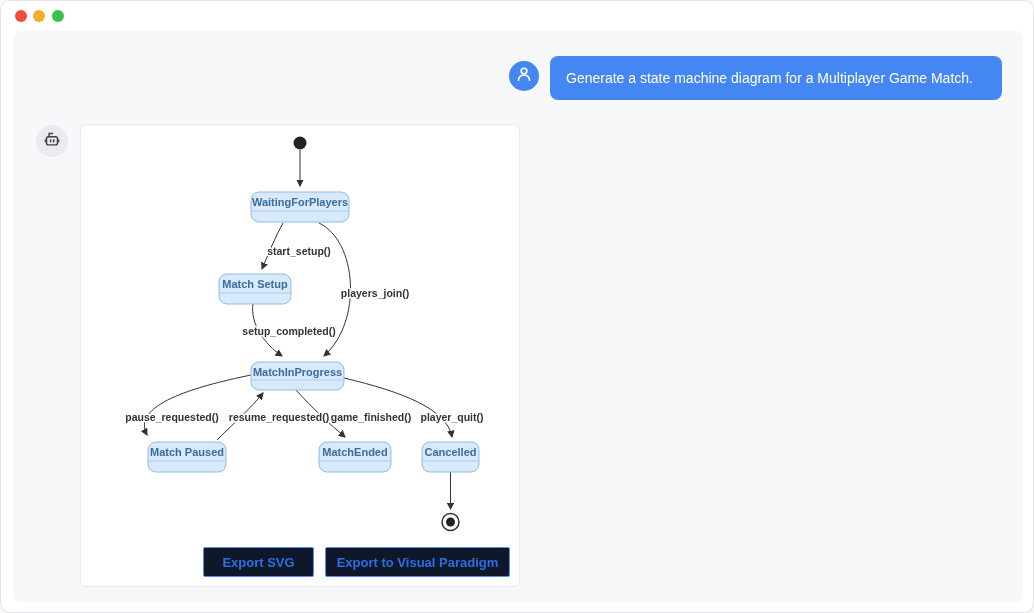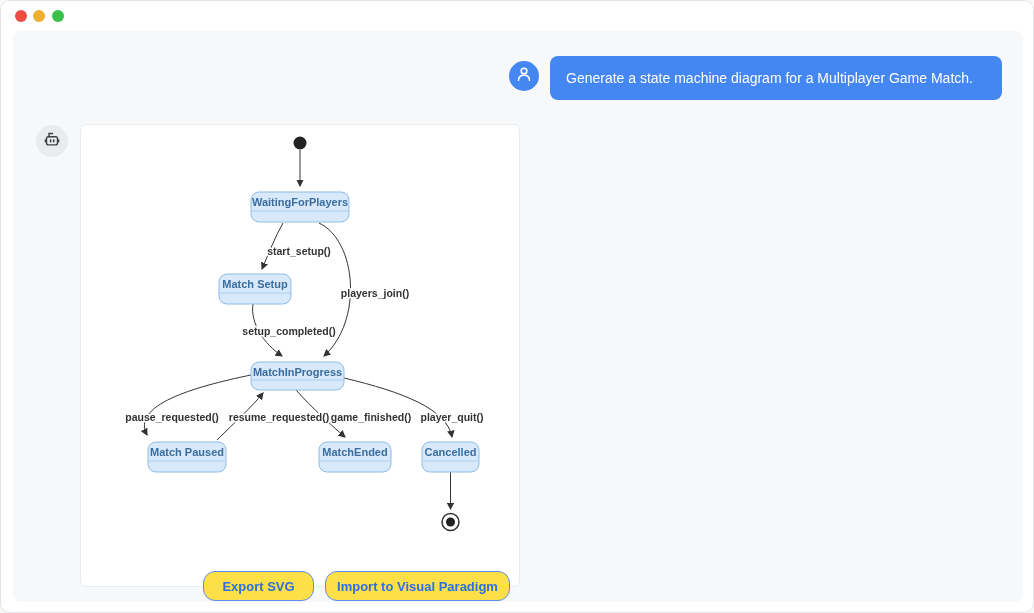--- a/index.html
+++ b/index.html
@@ -28,22 +28,22 @@
   .bot-avatar{
     position:absolute;left:35px;top:124px;width:32px;height:32px;border-radius:50%;
     background:#e9ebee;display:flex;align-items:center;justify-content:center;
   }
   .diagram-card{
     position:absolute;left:79px;top:123px;width:440px;height:463px;
     background:#ffffff;border:1px solid #e8ebee;border-radius:6px;box-sizing:border-box;
   }
   .diagram-svg{position:absolute;left:0;top:0;}
   .card-btn{
-    position:absolute;top:446px;height:30px;background:#fde047;
-    border:1.5px solid #5b8def;border-radius:12px;color:#2d6fe3;
+    position:absolute;top:422px;height:30px;background:#0f172a;
+    border:1.5px solid #5b8def;border-radius:2px;color:#2d6fe3;
     font-size:13px;font-weight:600;font-family:"Liberation Sans",sans-serif;
     display:flex;align-items:center;justify-content:center;cursor:pointer;
     box-sizing:border-box;padding:0;
   }
   #export-btn{left:122px;width:111px;}
   #import-btn{left:244px;width:185px;}
   
   .state-title{
     font-family:"Liberation Sans",sans-serif;font-size:11px;font-weight:600;
     fill:#3a6d9e;text-anchor:middle;dominant-baseline:central;
@@ -158,15 +158,15 @@
         <text class="state-title" x="369.5" y="327">Cancelled</text>
       </g>
 
       <g>
         <circle cx="369.5" cy="397" r="8.5" fill="#ffffff" stroke="#333333" stroke-width="1.5"></circle>
         <circle cx="369.5" cy="397" r="4.5" fill="#222222"></circle>
       </g>
     </svg>
 
     <button id="export-btn" class="card-btn">Export SVG</button>
-    <button id="import-btn" class="card-btn">Import to Visual Paradigm</button>
+    <button id="import-btn" class="card-btn">Export to Visual Paradigm</button>
   </div>
 </div>
 
 </body></html>

